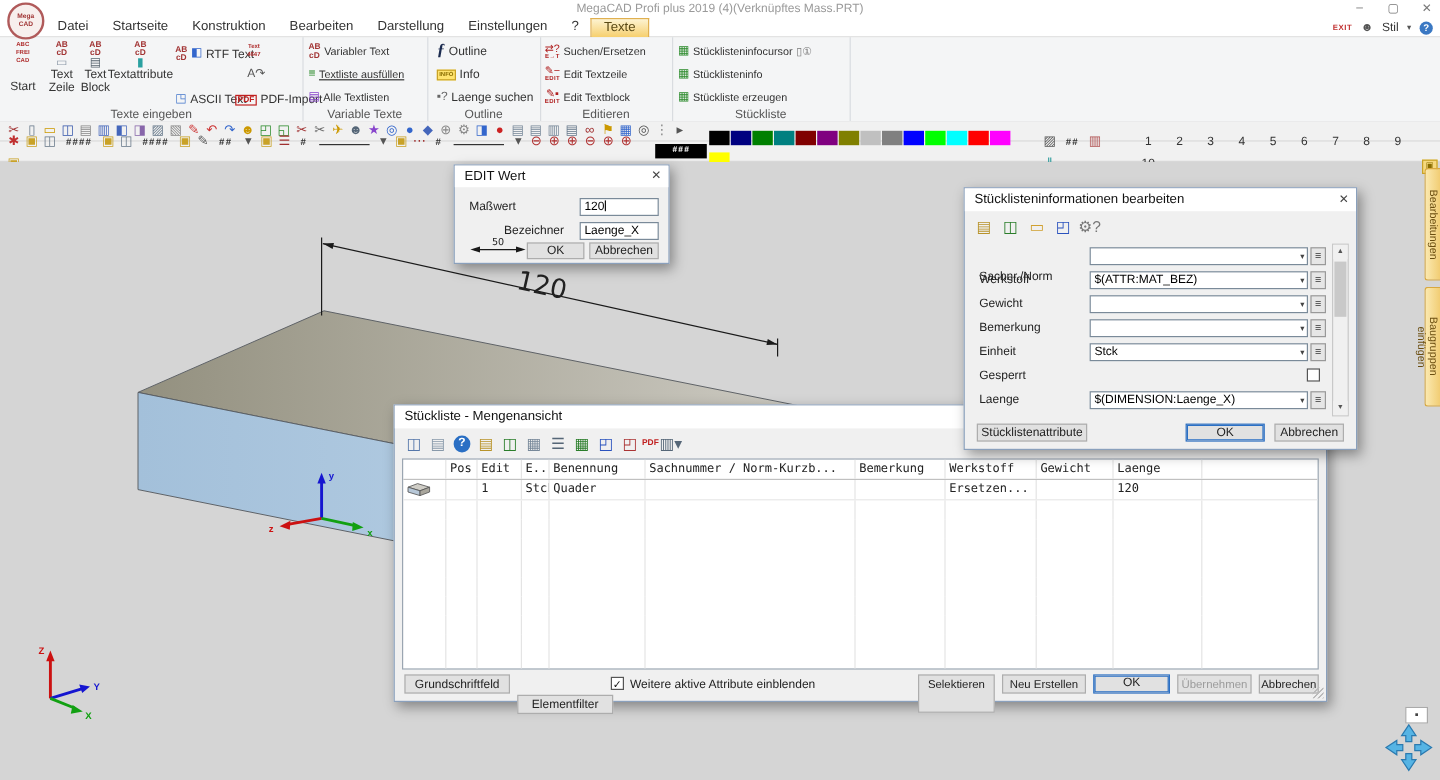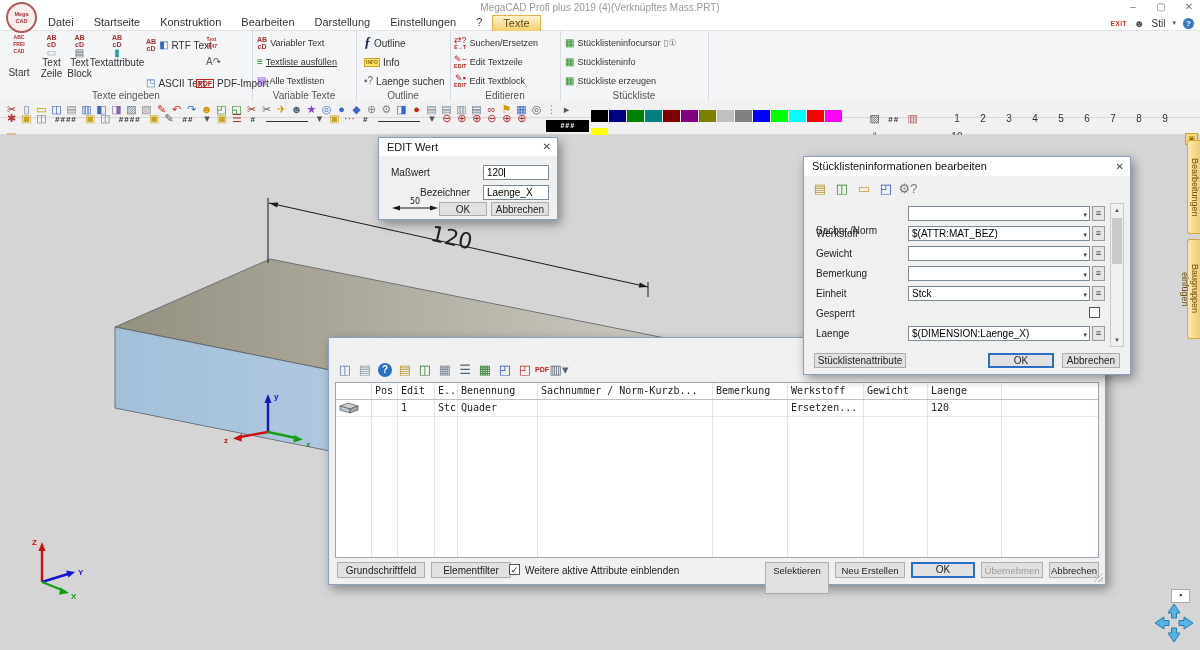--- a/index.html
+++ b/index.html
@@ -385,20 +385,23 @@
     <g fill="#56b4e4" stroke="#2a7ab0" stroke-width="1">
       <polygon points="21,2 27,11 23.5,11 23.5,16 18.5,16 18.5,11 15,11"></polygon>
       <polygon points="21,40 15,31 18.5,31 18.5,26 23.5,26 23.5,31 27,31"></polygon>
       <polygon points="2,21 11,15 11,18.5 16,18.5 16,23.5 11,23.5 11,27"></polygon>
       <polygon points="40,21 31,27 31,23.5 26,23.5 26,18.5 31,18.5 31,15"></polygon>
     </g>
   </svg>
 </div>
 
 <div class="dlg" style="left:328px;top:337px;width:776px;height:246px;z-index:20;">
+  <div class="dlg-title">
+    <span>Stückliste - Mengenansicht</span>
+  </div>
   <div style="position:absolute;left:6px;top:21px;height:21px;display:flex;align-items:center;">
       <span class="gi2" style="color: rgb(85, 119, 170);">◫</span>
       <span class="gi2" style="color: rgb(136, 153, 170);">▤</span>
       <span class="gi2 gibg" style="color: rgb(255, 255, 255); background: rgb(42, 111, 196);">?</span>
       <span class="gi2" style="color: rgb(184, 147, 42);">▤</span>
       <span class="gi2" style="color: rgb(42, 125, 42);">◫</span>
       <span class="gi2" style="color: rgb(119, 136, 153);">▦</span>
       <span class="gi2" style="color: rgb(85, 102, 119);">☰</span>
       <span class="gi2" style="color: rgb(42, 125, 42);">▦</span>
       <span class="gi2" style="color: rgb(42, 82, 190);">◰</span>
@@ -551,21 +554,21 @@
           <span class="tc w5"></span>
           <span class="tc w6"></span>
           <span class="tc w7"></span>
           <span class="tc w8"></span>
           <span class="tc w9"></span>
           <span class="tc w10"></span>
         </div>
       </div>
   </div>
   <div class="btn" style="left:8px;top:224px;width:88px;height:16px;line-height:15px;">Grundschriftfeld</div>
-  <div class="btn" style="left:102px;top:224px;width:80px;height:16px;line-height:15px;">Elementfilter</div>
+  <div class="btn" style="left:102px;top:241px;width:80px;height:16px;line-height:15px;">Elementfilter</div>
   <div class="cbx" style="left:180px;top:226px;">✓</div>
   <div class="dlbl" style="left:196px;top:227px;">Weitere aktive Attribute einblenden</div>
   <div class="btn" style="left:436px;top:224px;width:64px;height:32px;line-height:15px;font-size:9.5px;">Selektieren</div>
   <div class="btn" style="left:506px;top:224px;width:70px;height:16px;line-height:15px;font-size:9.5px;">Neu Erstellen</div>
   <div class="btn default" style="left:582px;top:224px;width:64px;height:16px;line-height:14px;">OK</div>
   <div class="btn disabled" style="left:652px;top:224px;width:62px;height:16px;line-height:15px;font-size:9.5px;">Übernehmen</div>
   <div class="btn" style="left:720px;top:224px;width:50px;height:16px;line-height:15px;font-size:9.5px;">Abbrechen</div>
   <div class="grip"></div>
 </div>
 

